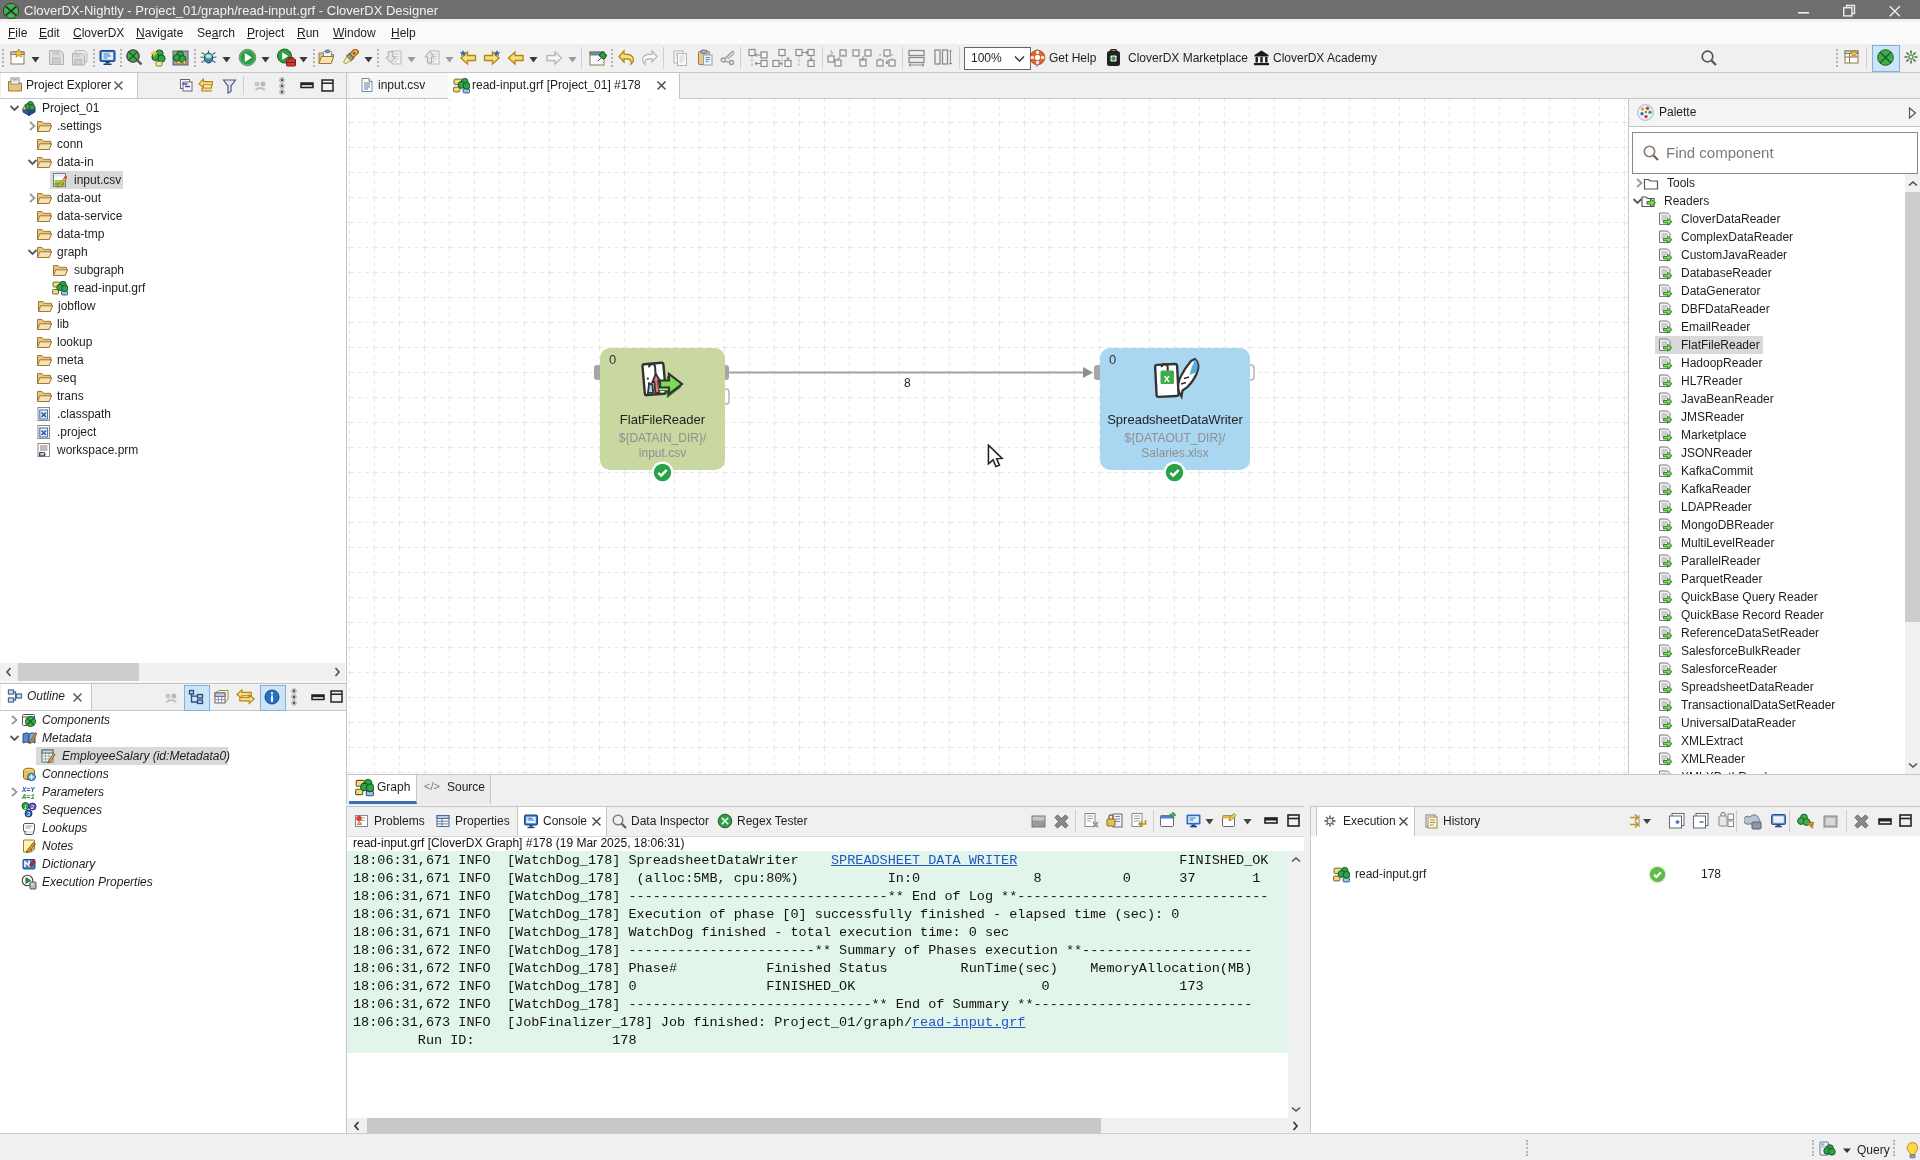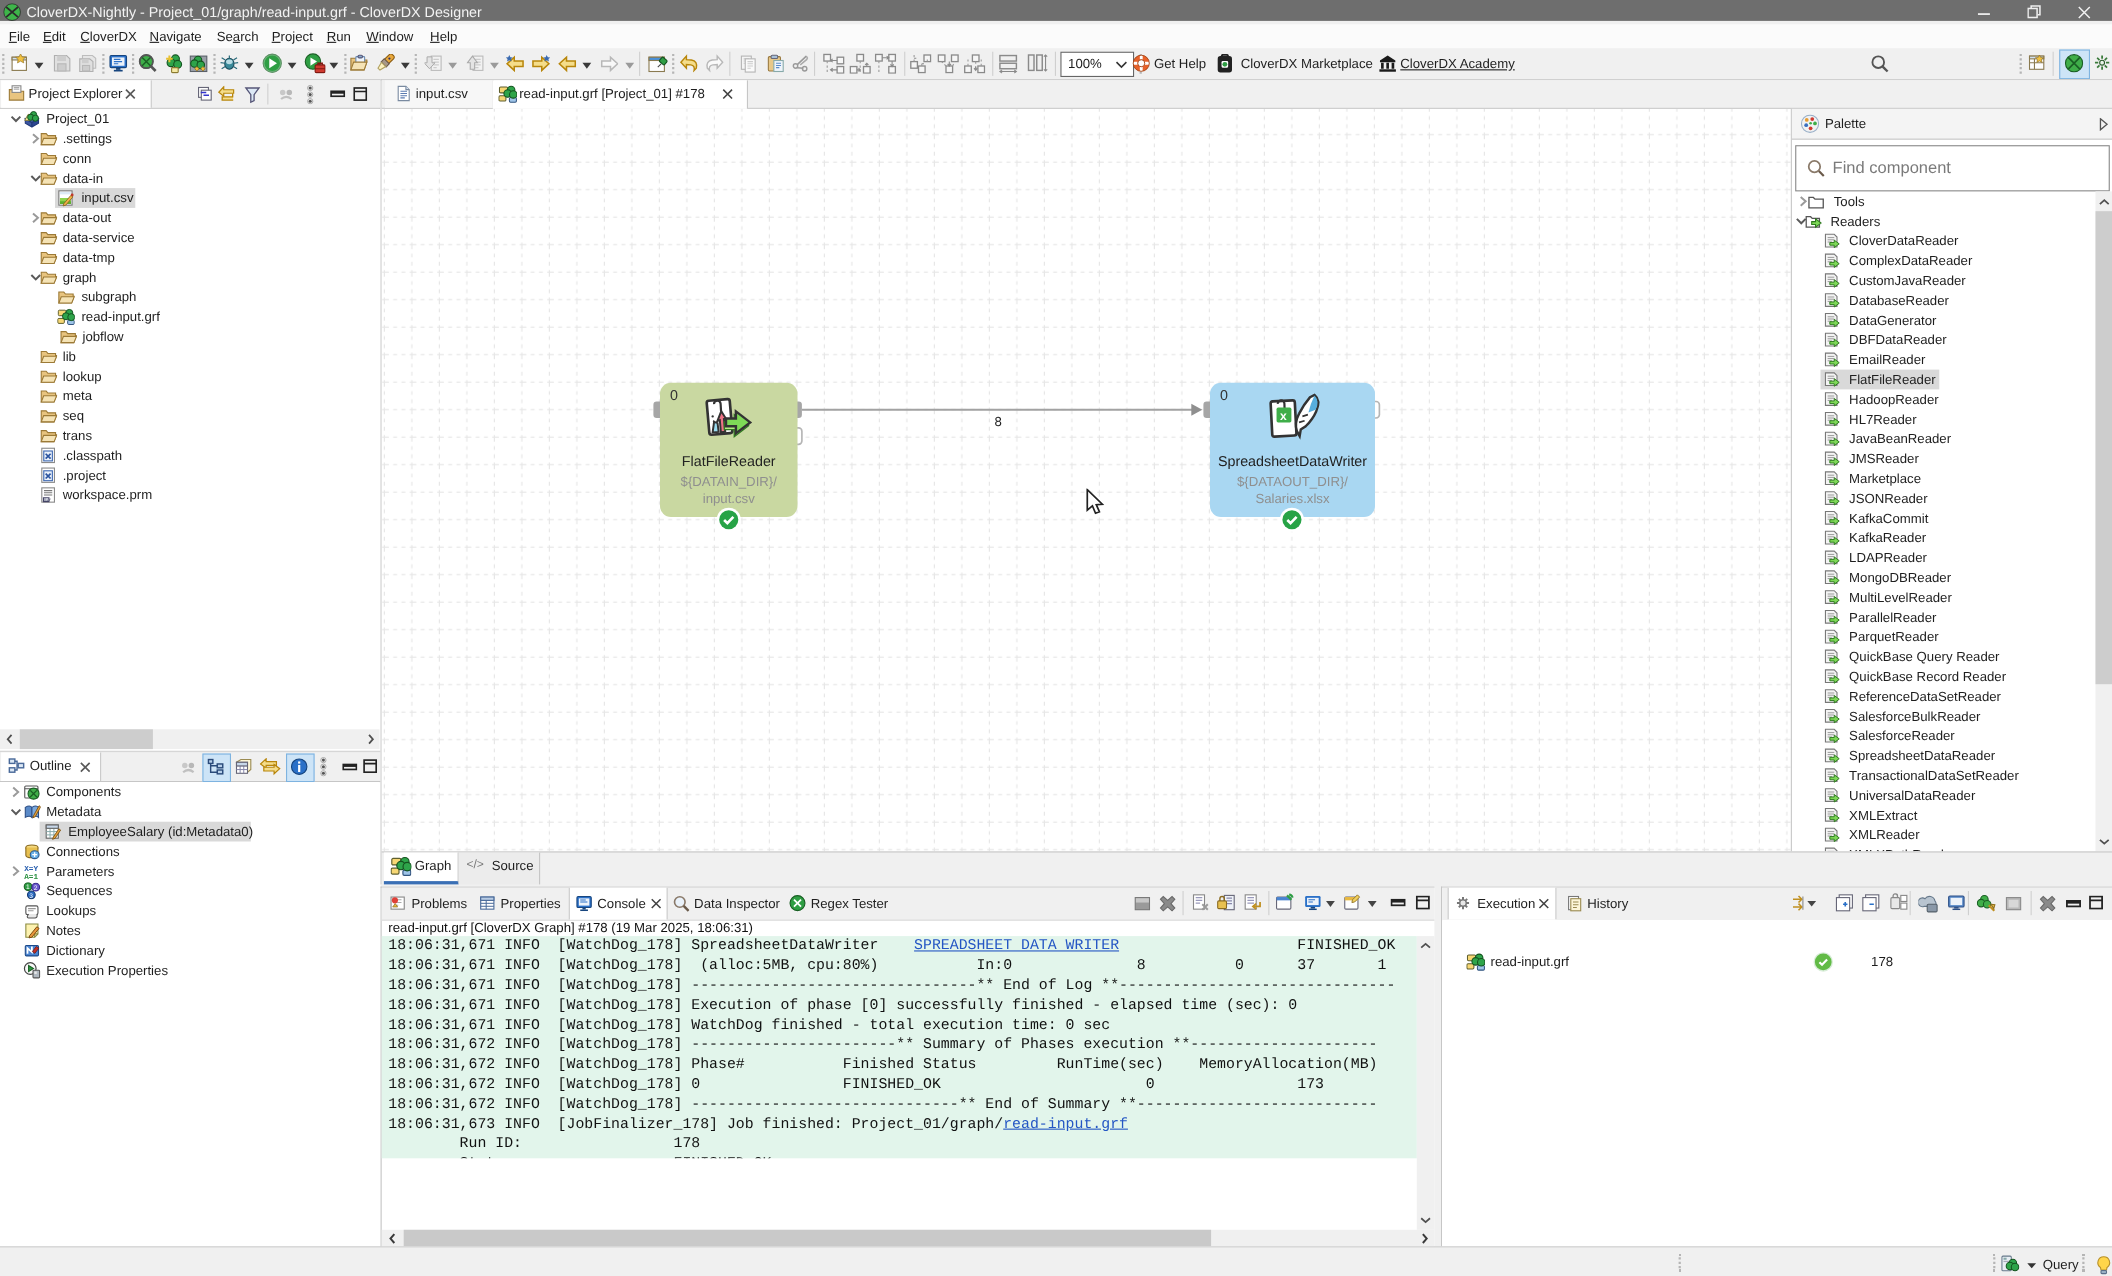--- a/index.html
+++ b/index.html
@@ -448,21 +448,21 @@
       <circle cx="7.5" cy="9.5" r="2.2" fill="#2f9e44"></circle>
     </svg>
 <span class="abs" style="left:1128px;top:7px;">CloverDX Marketplace</span>
 <svg class="abs" style="left:1253px;top:5px" width="17" height="17" viewBox="0 0 17 17">
       <path d="M1.5 6 L8.5 1.5 L15.5 6 v1.5 h-14z" fill="#1a1a1a"></path>
       <rect x="2.5" y="8" width="2.4" height="5.5" fill="#1a1a1a"></rect>
       <rect x="7.3" y="8" width="2.4" height="5.5" fill="#1a1a1a"></rect>
       <rect x="12.1" y="8" width="2.4" height="5.5" fill="#1a1a1a"></rect>
       <rect x="1" y="14" width="15" height="2.2" fill="#1a1a1a"></rect>
     </svg>
-<span class="abs" style="left:1273px;top:7px;text-decoration:underline;">CloverDX Academy</span>
+<span class="abs" style="left:1273px;top:7px;">CloverDX Academy</span>
 <svg class="abs" style="left:1700px;top:5px" width="18" height="18" viewBox="0 0 18 18">
       <circle cx="7.5" cy="7.5" r="5.3" fill="none" stroke="#555" stroke-width="1.7"></circle>
       <path d="M11.5 11.5 L16 16" stroke="#555" stroke-width="2.2"></path>
     </svg>
 <div class="dotsep" style="left:1836px;top:5px;height:18px;"></div>
 <svg class="abs" style="left:1844px;top:5px" width="18" height="18" viewBox="0 0 18 18">
       <rect x="1" y="2" width="13" height="12" fill="#fdfdfd" stroke="#8a7a50"></rect>
       <rect x="1" y="2" width="13" height="2.5" fill="#cfe0f0" stroke="#8a7a50"></rect>
       <path d="M5.5 4.5 v9.5 M1 8 h13" stroke="#8a7a50"></path>
       <path d="M10 1 l1.2 2.3 2.5 0.2 -1.9 1.7 0.6 2.5 -2.4-1.3 -2.3 1.3 0.5-2.5 -1.8-1.7 2.5-0.2z" fill="#f0c040" stroke="#907020" stroke-width="0.6"></path>
@@ -605,21 +605,21 @@
           <use href="#sym-folder"></use>
         </svg>
         <span class="abs" style="left:74px;top:0">subgraph</span>
       </div>
 <div class="row" style="left:0;top:180px;width:345px">
         <svg class="abs" style="left:52px;top:1px" width="16" height="16" viewBox="0 0 16 16">
           <use href="#sym-clover"></use>
         </svg>
         <span class="abs" style="left:74px;top:0">read-input.grf</span>
       </div>
-<div class="row" style="left:18px;top:198px;width:345px">
+<div class="row" style="left:1px;top:198px;width:345px">
         <svg class="abs" style="left:36px;top:1px" width="16" height="16" viewBox="0 0 16 16">
           <use href="#sym-folder"></use>
         </svg>
         <span class="abs" style="left:57px;top:0">jobflow</span>
       </div>
 <div class="row" style="left:0;top:216px;width:345px">
         <svg class="abs" style="left:36px;top:1px" width="16" height="16" viewBox="0 0 16 16">
           <use href="#sym-folder"></use>
         </svg>
         <span class="abs" style="left:57px;top:0">lib</span>
@@ -672,21 +672,21 @@
     <svg class="abs" style="left:4px;top:4px" width="10" height="10" viewBox="0 0 10 10">
         <path d="M6.5 1 L3 5 L6.5 9" stroke="#505050" stroke-width="1.6" fill="none"></path>
       </svg>
     <div class="abs" style="left:18px;top:0px;width:121px;height:18px;background:#cdcdcd;"></div>
     <svg class="abs" style="left:332px;top:4px" width="10" height="10" viewBox="0 0 10 10">
         <path d="M3.5 1 L7 5 L3.5 9" stroke="#505050" stroke-width="1.6" fill="none"></path>
       </svg>
   </div>
 </div>
 
-<div class="abs" style="left:0;top:683px;width:346px;height:450px;background:#fff;border-top:1px solid #c6c6c6;">
+<div class="abs" style="left:0;top:683px;width:346px;height:450px;background:#fff;border-top:1px solid #c6c6c6;font-style:italic;">
   <div class="abs" style="left:0;top:0;width:346px;height:26px;background:#f0f0f0;border-bottom:1px solid #c6c6c6;"></div>
   <div class="abs" style="left:1px;top:0;width:90px;height:26px;background:#fff;border-right:1px solid #c6c6c6;"></div>
   <svg class="abs" style="left:7px;top:4px" width="16" height="16" viewBox="0 0 16 16">
       <g fill="none" stroke="#4a6a9a" stroke-width="1.3">
         <rect x="1.5" y="2" width="5" height="4" fill="#dce8f5"></rect>
         <rect x="1.5" y="10" width="5" height="4" fill="#dce8f5"></rect>
         <rect x="9.5" y="6" width="5" height="4" fill="#dce8f5"></rect>
         <path d="M6.5 4 h2 v8 h-2 M8.5 8 h1"></path>
       </g>
     </svg>

